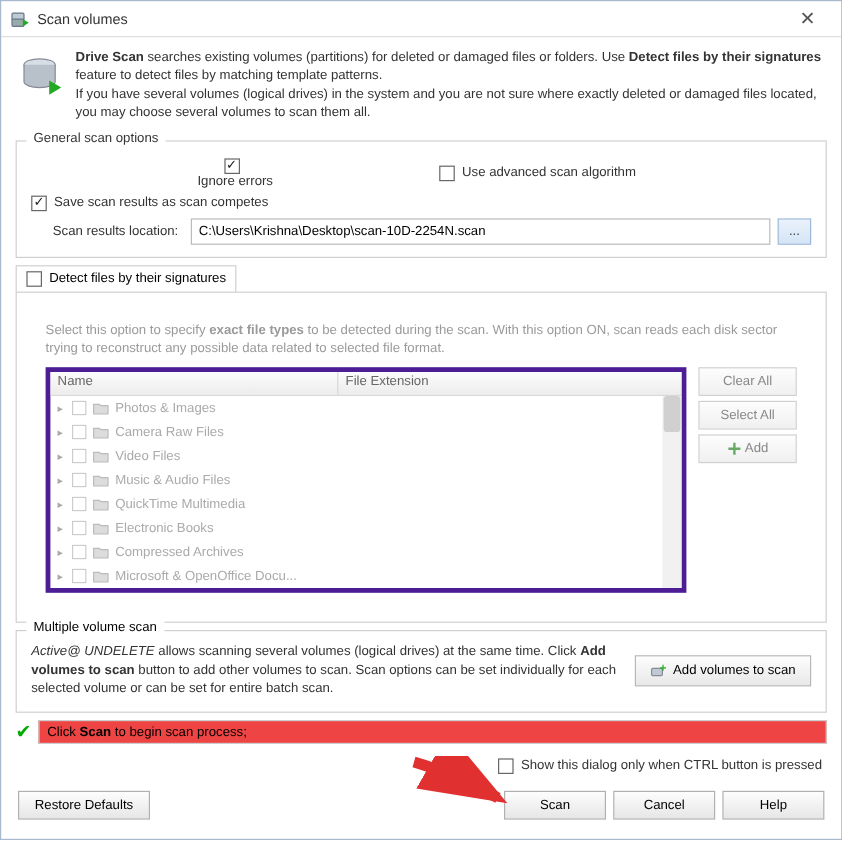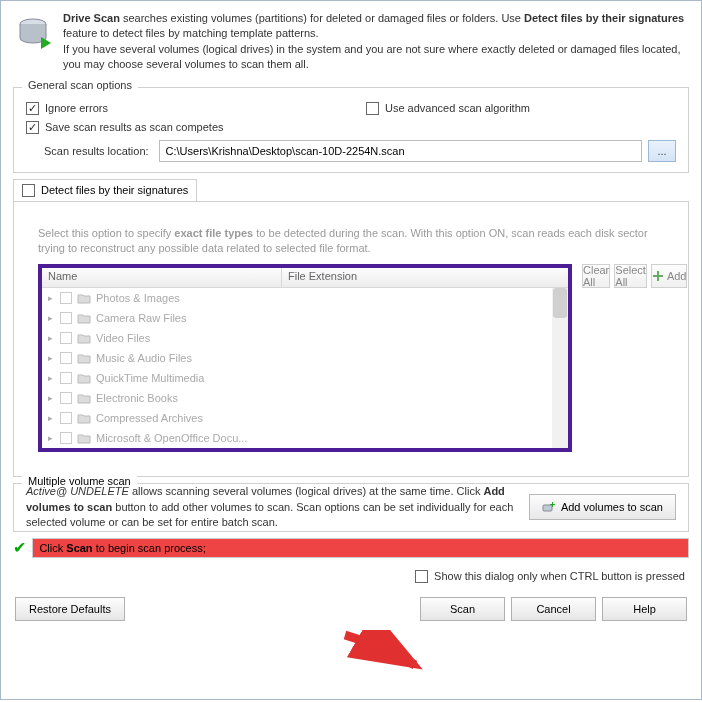--- a/index.html
+++ b/index.html
@@ -13,21 +13,21 @@
 .info-section { padding: 10px 16px 8px 16px; display: flex; }
 .drive-icon { width: 36px; height: 36px; flex-shrink: 0; margin-right: 10px; margin-top: 4px; }
 .info-text { font-size: 11px; color: #333; line-height: 1.4; }
 
 .groupbox { margin: 6px 12px; position: relative; border: 1px solid #d0d0d0; background: #fff; }
 .groupbox-title { position: absolute; top: -9px; left: 8px; background: #fff; padding: 0 6px; font-size: 11px; color: #333; }
 .groupbox-content { padding: 14px 12px 10px 12px; }
 
 .opt-row { display: flex; margin-bottom: 6px; }
 .checkbox-item { display: flex; align-items: center; font-size: 11px; color: #333; }
-.checkbox-item.left { width: 340px; }
+.checkbox-item.left { width: 340px; flex-direction: column; }
 .chk { width: 13px; height: 13px; border: 1px solid #666; margin-right: 6px; display: inline-flex; align-items: center; justify-content: center; background: #fff; cursor: pointer; }
 .chk.checked::after { content: "✓"; font-size: 11px; color: #222; line-height: 1; }
 
 .location-row { display: flex; align-items: center; margin-top: 6px; }
 .location-label { font-size: 11px; color: #333; margin-right: 10px; padding-left: 18px; }
 .location-input { flex: 1; height: 22px; border: 1px solid #bbb; padding: 0 6px; font-size: 11px; background: #fff; }
 .browse-btn { width: 28px; height: 22px; margin-left: 6px; border: 1px solid #9cb7d8; background: linear-gradient(#eaf2fb,#d4e4f6); display: flex; align-items: center; justify-content: center; font-size: 11px; color: #444; cursor: pointer; }
 
 .detect-header { display: flex; align-items: center; padding: 4px 8px; border: 1px solid #d0d0d0; margin: 6px 12px -1px 12px; font-size: 11px; background: #fff; position: relative; z-index: 2; width: fit-content; }
 .detect-wrap { border: 1px solid #d0d0d0; margin: 0 12px 6px 12px; padding: 24px; }
@@ -39,25 +39,25 @@
 .ft-h1 { width: 240px; padding: 2px 6px; border-right: 1px solid #d8d8d8; }
 .ft-h2 { flex: 1; padding: 2px 6px; }
 .ft-rows { overflow: hidden; }
 .ft-row { display: flex; align-items: center; padding: 2px 6px; font-size: 11px; color: #aaa; height: 20px; }
 .expand-ic { width: 8px; color: #aaa; font-size: 9px; margin-right: 4px; }
 .row-chk { width: 12px; height: 12px; border: 1px solid #ccc; margin-right: 5px; background: #fff; }
 .folder-ic { width: 14px; height: 12px; margin-right: 5px; }
 .scrollbar { position: absolute; right: 0; top: 20px; bottom: 0; width: 16px; background: #f1f1f1; }
 .scroll-thumb { position: absolute; top: 0; width: 14px; left: 1px; height: 30px; background: #d0d0d0; border-radius: 3px; }
 
-.side-btns { margin-left: 10px; width: 82px; display: flex; flex-direction: row; gap: 4px; }
+.side-btns { margin-left: 10px; width: 82px; display: flex; flex-direction: column; gap: 4px; }
 .side-btn { height: 24px; border: 1px solid #d0d0d0; background: linear-gradient(#fdfdfd,#f0f0f0); font-size: 11px; color: #888; display: flex; align-items: center; justify-content: center; cursor: pointer; }
 .side-btn.add { justify-content: center; gap: 3px; }
 
-.multi-wrap { margin: 6px 12px; border: 1px solid #d0d0d0; padding: 0 12px; position: relative; }
+.multi-wrap { margin: 6px 12px; border: 1px solid #d0d0d0; padding: 10px 12px; position: relative; }
 .multi-title { position: absolute; top: -9px; left: 8px; background: #fff; padding: 0 6px; font-size: 11px; }
 .multi-content { display: flex; align-items: center; }
 .multi-text { font-size: 11px; color: #333; line-height: 1.4; flex: 1; padding-right: 10px; }
 .add-vol-btn { height: 26px; padding: 0 12px; border: 1px solid #b8b8b8; background: linear-gradient(#fdfdfd,#e8e8e8); font-size: 11px; display: flex; align-items: center; gap: 5px; cursor: pointer; }
 
 .status-row { margin: 6px 12px; display: flex; align-items: center; }
 .check-ic { color: #0a0; font-size: 16px; margin-right: 6px; }
 .status-box { flex: 1; border: 1px solid #ccc; padding: 3px 6px; font-size: 11px; background: #ef4444; }
 
 .show-dialog-row { display: flex; justify-content: flex-end; padding: 6px 16px; font-size: 11px; align-items: center; }
@@ -67,20 +67,29 @@
 .btn { height: 24px; min-width: 85px; border: 1px solid #b0b0b0; background: linear-gradient(#fdfdfd,#e6e6e6); font-size: 11px; margin-left: 6px; cursor: pointer; display: flex; align-items: center; justify-content: center; padding: 0 10px; }
 .btn.restore { margin-left: 0; min-width: 110px; }
 
 .arrow { position: absolute; left: 340px; top: 630px; pointer-events: none; }
 </style>
 </head>
 <body>
 
 <div class="window">
 
+  <div class="titlebar">
+    <svg class="titlebar-icon" viewBox="0 0 16 16">
+        <rect x="1" y="7" width="10" height="7" rx="1" fill="#9aa" stroke="#678"></rect>
+        <rect x="1" y="3" width="10" height="5" rx="1" fill="#c0cad4" stroke="#678"></rect>
+        <polygon points="10,8 15,11 10,14" fill="#2a2"></polygon>
+      </svg>
+    <span class="titlebar-title">Scan volumes</span>
+    <div class="titlebar-close">✕</div>
+  </div>
 
   <div class="info-section">
     <svg class="drive-icon" viewBox="0 0 36 36">
         <ellipse cx="16" cy="9" rx="13" ry="5" fill="#d8dee5" stroke="#889"></ellipse>
         <path d="M3 9 v14 a13 5 0 0 0 26 0 V9" fill="#b8c0ca" stroke="#889"></path>
         <polygon points="24,22 34,28 24,34" fill="#2a2"></polygon>
       </svg>
     <div class="info-text">
       <b>Drive Scan</b><span> searches existing volumes (partitions) for deleted or damaged files or folders. Use </span><b>Detect files by their signatures</b><span> feature to detect files by matching template patterns.</span><br>
       <span>If you have several volumes (logical drives) in the system and you are not sure where exactly deleted or damaged files located, you may choose several volumes to scan them all.</span>

